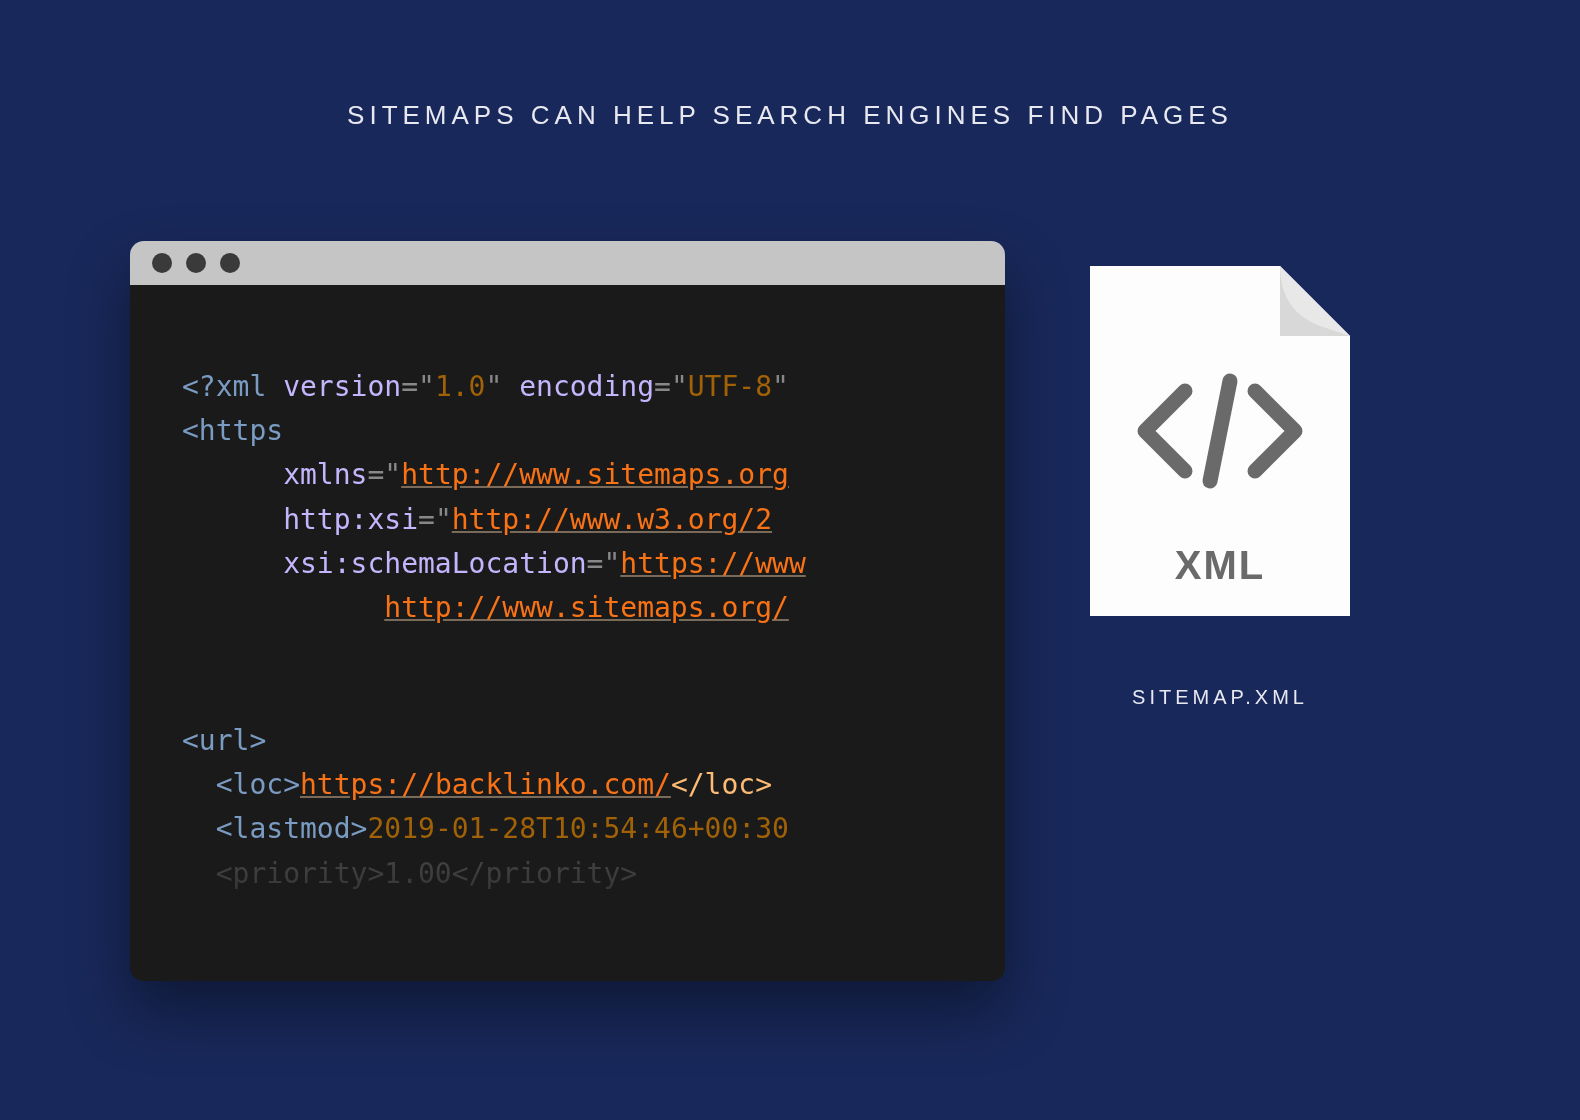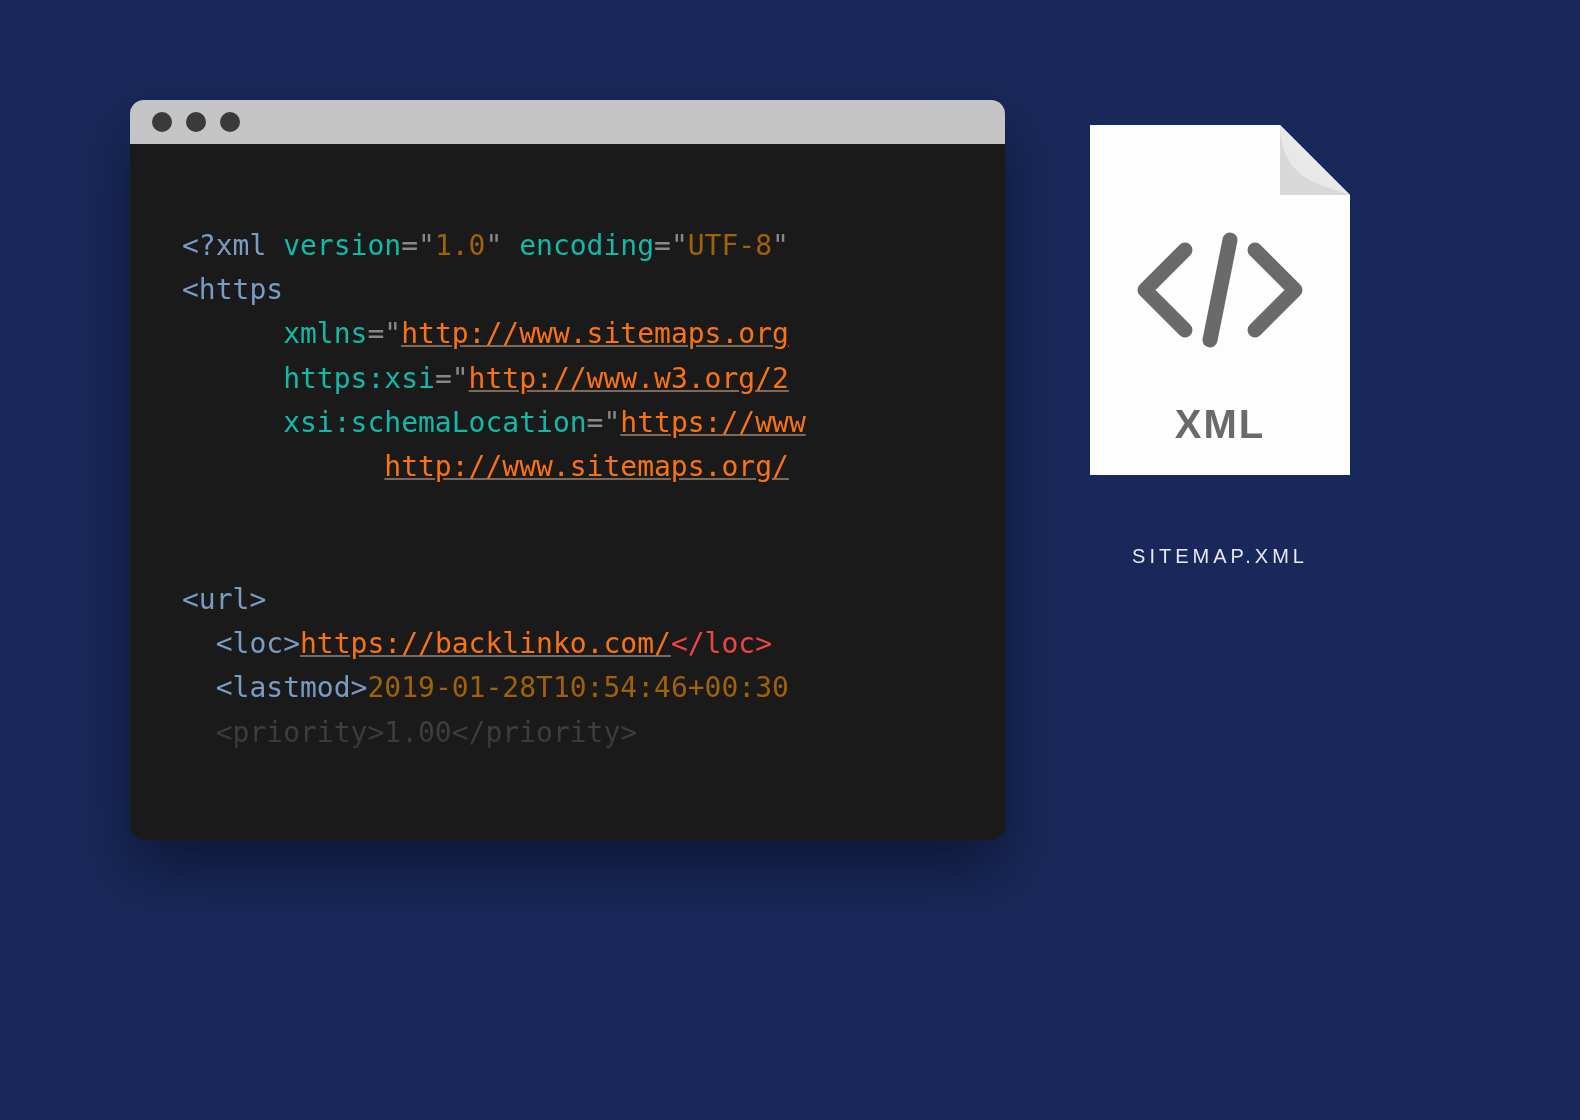--- a/index.html
+++ b/index.html
@@ -74,26 +74,26 @@
       position: absolute;
       bottom: 0;
       left: 0;
       right: 0;
       height: 140px;
       background: linear-gradient(to bottom, rgba(26,26,26,0) 0%, rgba(26,26,26,1) 85%);
       pointer-events: none;
     }
     .t-brack { color: #7a9bc2; }
     .t-tag { color: #7a9bc2; }
-    .t-attr { color: #14b8a6; }
+    .t-attr { color: #c4b5fd; }
     .t-eq { color: #888; }
     .t-punct { color: #888; }
     .t-str { color: #a16207; }
     .t-url { color: #f97316; text-decoration: underline; text-decoration-color: #7a6a5a; }
-    .t-close { color: #ef4444; }
+    .t-close { color: #fdba74; }
     .t-dim { color: #4a4a4a; }
     .file-col {
       display: flex;
       flex-direction: column;
       align-items: center;
       padding-top: 15px;
     }
     .file-icon {
       width: 280px;
       height: 370px;
@@ -122,33 +122,34 @@
       top: 115px;
       left: 0;
       right: 0;
       text-align: center;
     }
   </style>
 </head>
 <body>
 
 <div class="container">
+  <h1 class="title">SITEMAPS CAN HELP SEARCH ENGINES FIND PAGES</h1>
 
   <div class="content">
 
     <div class="code-window">
       <div class="titlebar">
         <div class="dot"></div>
         <div class="dot"></div>
         <div class="dot"></div>
       </div>
       <div class="code-body"><span class="t-brack">&lt;?</span><span class="t-tag">xml</span><span class="t-attr"> version</span><span class="t-eq">=</span><span class="t-punct">"</span><span class="t-str">1.0</span><span class="t-punct">"</span><span class="t-attr"> encoding</span><span class="t-eq">=</span><span class="t-punct">"</span><span class="t-str">UTF-8</span><span class="t-punct">"</span>
 <span class="t-brack">&lt;</span><span class="t-tag">https</span>
       <span class="t-attr">xmlns</span><span class="t-eq">=</span><span class="t-punct">"</span><span class="t-url">http://www.sitemaps.org</span>
-      <span class="t-attr">https:xsi</span><span class="t-eq">=</span><span class="t-punct">"</span><span class="t-url">http://www.w3.org/2</span>
+      <span class="t-attr">http:xsi</span><span class="t-eq">=</span><span class="t-punct">"</span><span class="t-url">http://www.w3.org/2</span>
       <span class="t-attr">xsi:schemaLocation</span><span class="t-eq">=</span><span class="t-punct">"</span><span class="t-url">https://www</span>
             <span class="t-url">http://www.sitemaps.org/</span>
 
 
 <span class="t-brack">&lt;</span><span class="t-tag">url</span><span class="t-brack">&gt;</span>
   <span class="t-brack">&lt;</span><span class="t-tag">loc</span><span class="t-brack">&gt;</span><span class="t-url">https://backlinko.com/</span><span class="t-close">&lt;/loc&gt;</span>
   <span class="t-brack">&lt;</span><span class="t-tag">lastmod</span><span class="t-brack">&gt;</span><span class="t-str">2019-01-28T10:54:46+00:30</span>
   <span class="t-dim">&lt;</span><span class="t-dim">priority</span><span class="t-dim">&gt;</span><span class="t-dim">1.00</span><span class="t-dim">&lt;/priority&gt;</span></div>
       <div class="fade"></div>
       <div class="fade-bottom"></div>

